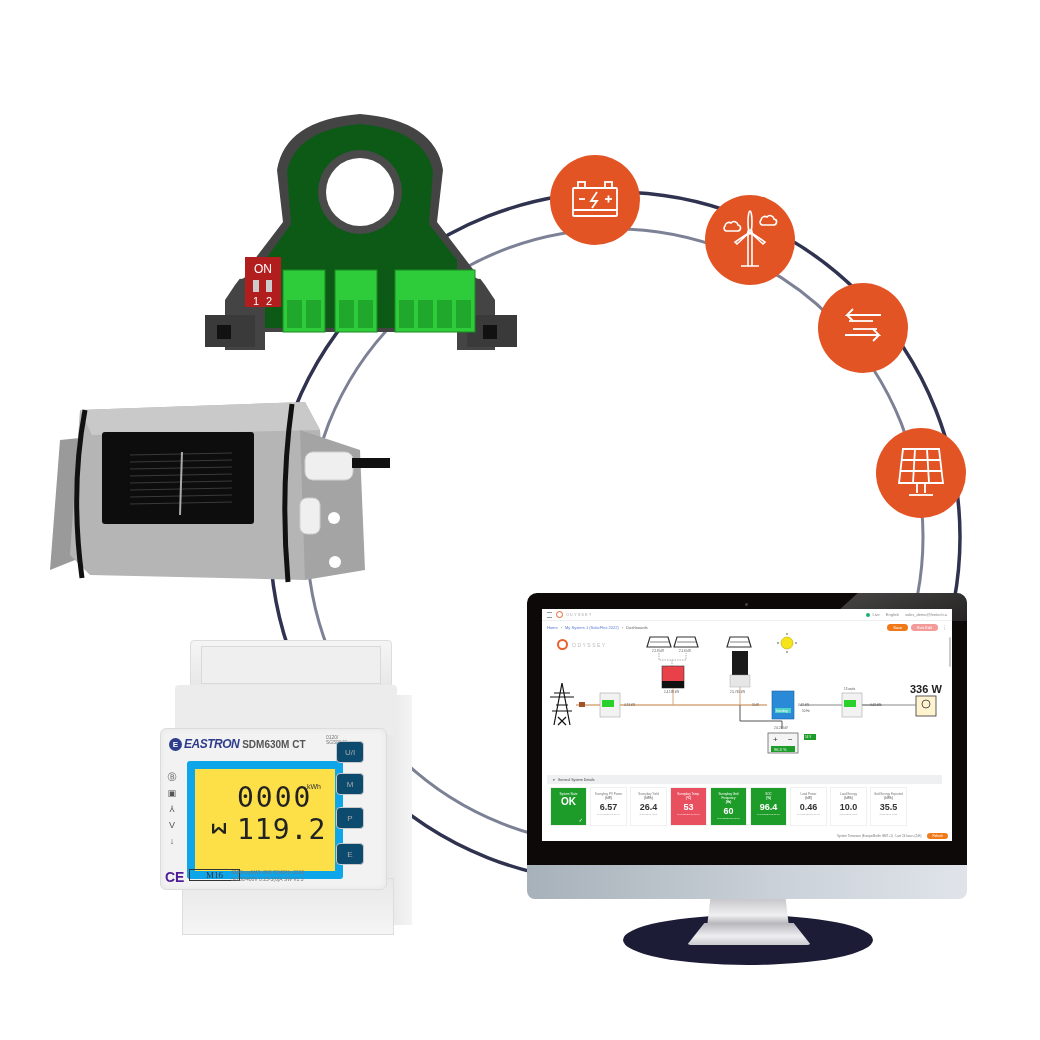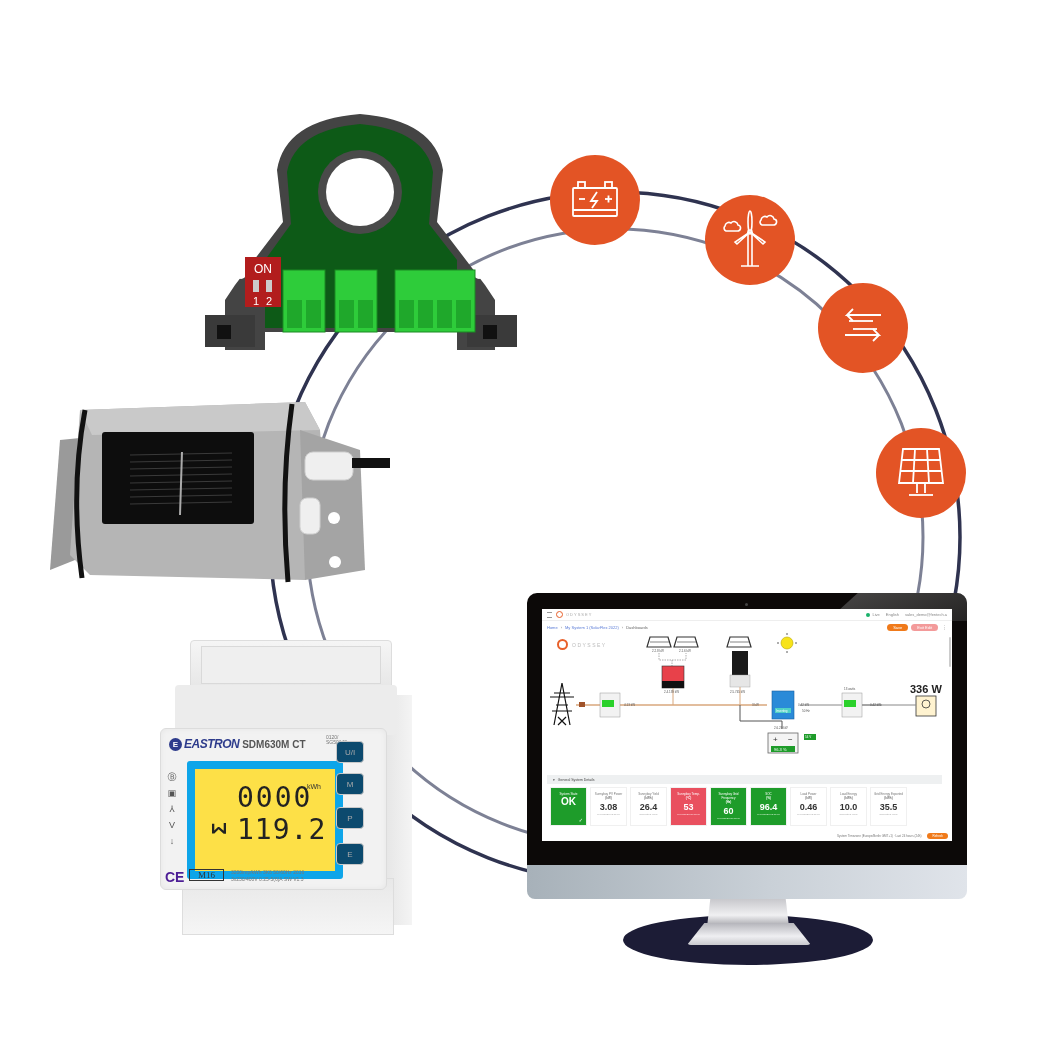--- a/index.html
+++ b/index.html
@@ -69,21 +69,21 @@
   .model{color:#555;font-weight:bold;font-size:10px;margin-left:3px;}
   .model-small{position:absolute;left:165px;top:6px;font-size:5px;color:#777;line-height:5px;}
   .lcd{position:absolute;left:26px;top:32px;width:140px;height:102px;background:#fde047;border:8px solid #0ea5e9;border-radius:3px;}
   .lcd-line1{position:absolute;left:42px;top:12px;font-family:"DejaVu Sans Mono",monospace;font-size:28px;color:#222;letter-spacing:2px;}
   .lcd-kwh{position:absolute;left:112px;top:14px;font-size:7px;color:#333;}
   .lcd-sigma{position:absolute;left:18px;top:48px;font-size:20px;font-weight:bold;color:#222;transform:rotate(-90deg);}
   .lcd-line2{position:absolute;left:42px;top:44px;font-family:"DejaVu Sans Mono",monospace;font-size:28px;color:#222;letter-spacing:1px;}
   .mbtn{position:absolute;left:175px;width:26px;height:20px;background:#0c4a6e;border:1px solid #c9c9c9;border-radius:4px;font-size:8px;color:#aaa;display:flex;align-items:center;justify-content:center;}
   .side-icons{position:absolute;left:5px;top:40px;font-size:9px;color:#555;line-height:16px;text-align:center;width:12px;}
   .ce{position:absolute;left:4px;top:140px;font-size:14px;font-weight:bold;color:#4c1d95;}
-  .m16{position:absolute;left:28px;top:140px;border:1.5px solid #333;font-size:9px;padding:0 8px;color:#333;font-family:"Liberation Serif",serif;}
+  .m16{position:absolute;left:28px;top:140px;border:1.5px solid #333;font-size:9px;padding:0 16px;color:#333;font-family:"Liberation Serif",serif;}
   .spec{position:absolute;left:70px;top:140px;font-size:5px;color:#777;line-height:7px;}
 
   
   .ct{left:195px;top:100px;width:330px;height:260px;}
 
   
   .irr{left:30px;top:390px;width:360px;height:200px;}
 
   
   .ico{width:90px;height:90px;border-radius:50%;background:#e35425;display:flex;align-items:center;justify-content:center;}
@@ -372,21 +372,21 @@
 
       <div class="cards">
         <div class="card green state">
           <div class="t">System State</div>
           <div class="v">OK</div>
           <span class="check">✓</span>
         </div>
         <div class="card">
           <div class="t">Sunnyboy PV Power</div>
             <div class="u">(kW)</div>
-          <div class="v">3.08</div>
+          <div class="v">6.57</div>
             <div class="s">09/03/2022 15:11:00</div>
         </div>
         <div class="card">
           <div class="t">Sunnyboy Yield</div>
             <div class="u">(kWh)</div>
           <div class="v">26.4</div>
             <div class="s">Calculated value</div>
         </div>
         <div class="card red">
           <div class="t">Sunnyboy Temp.</div>

